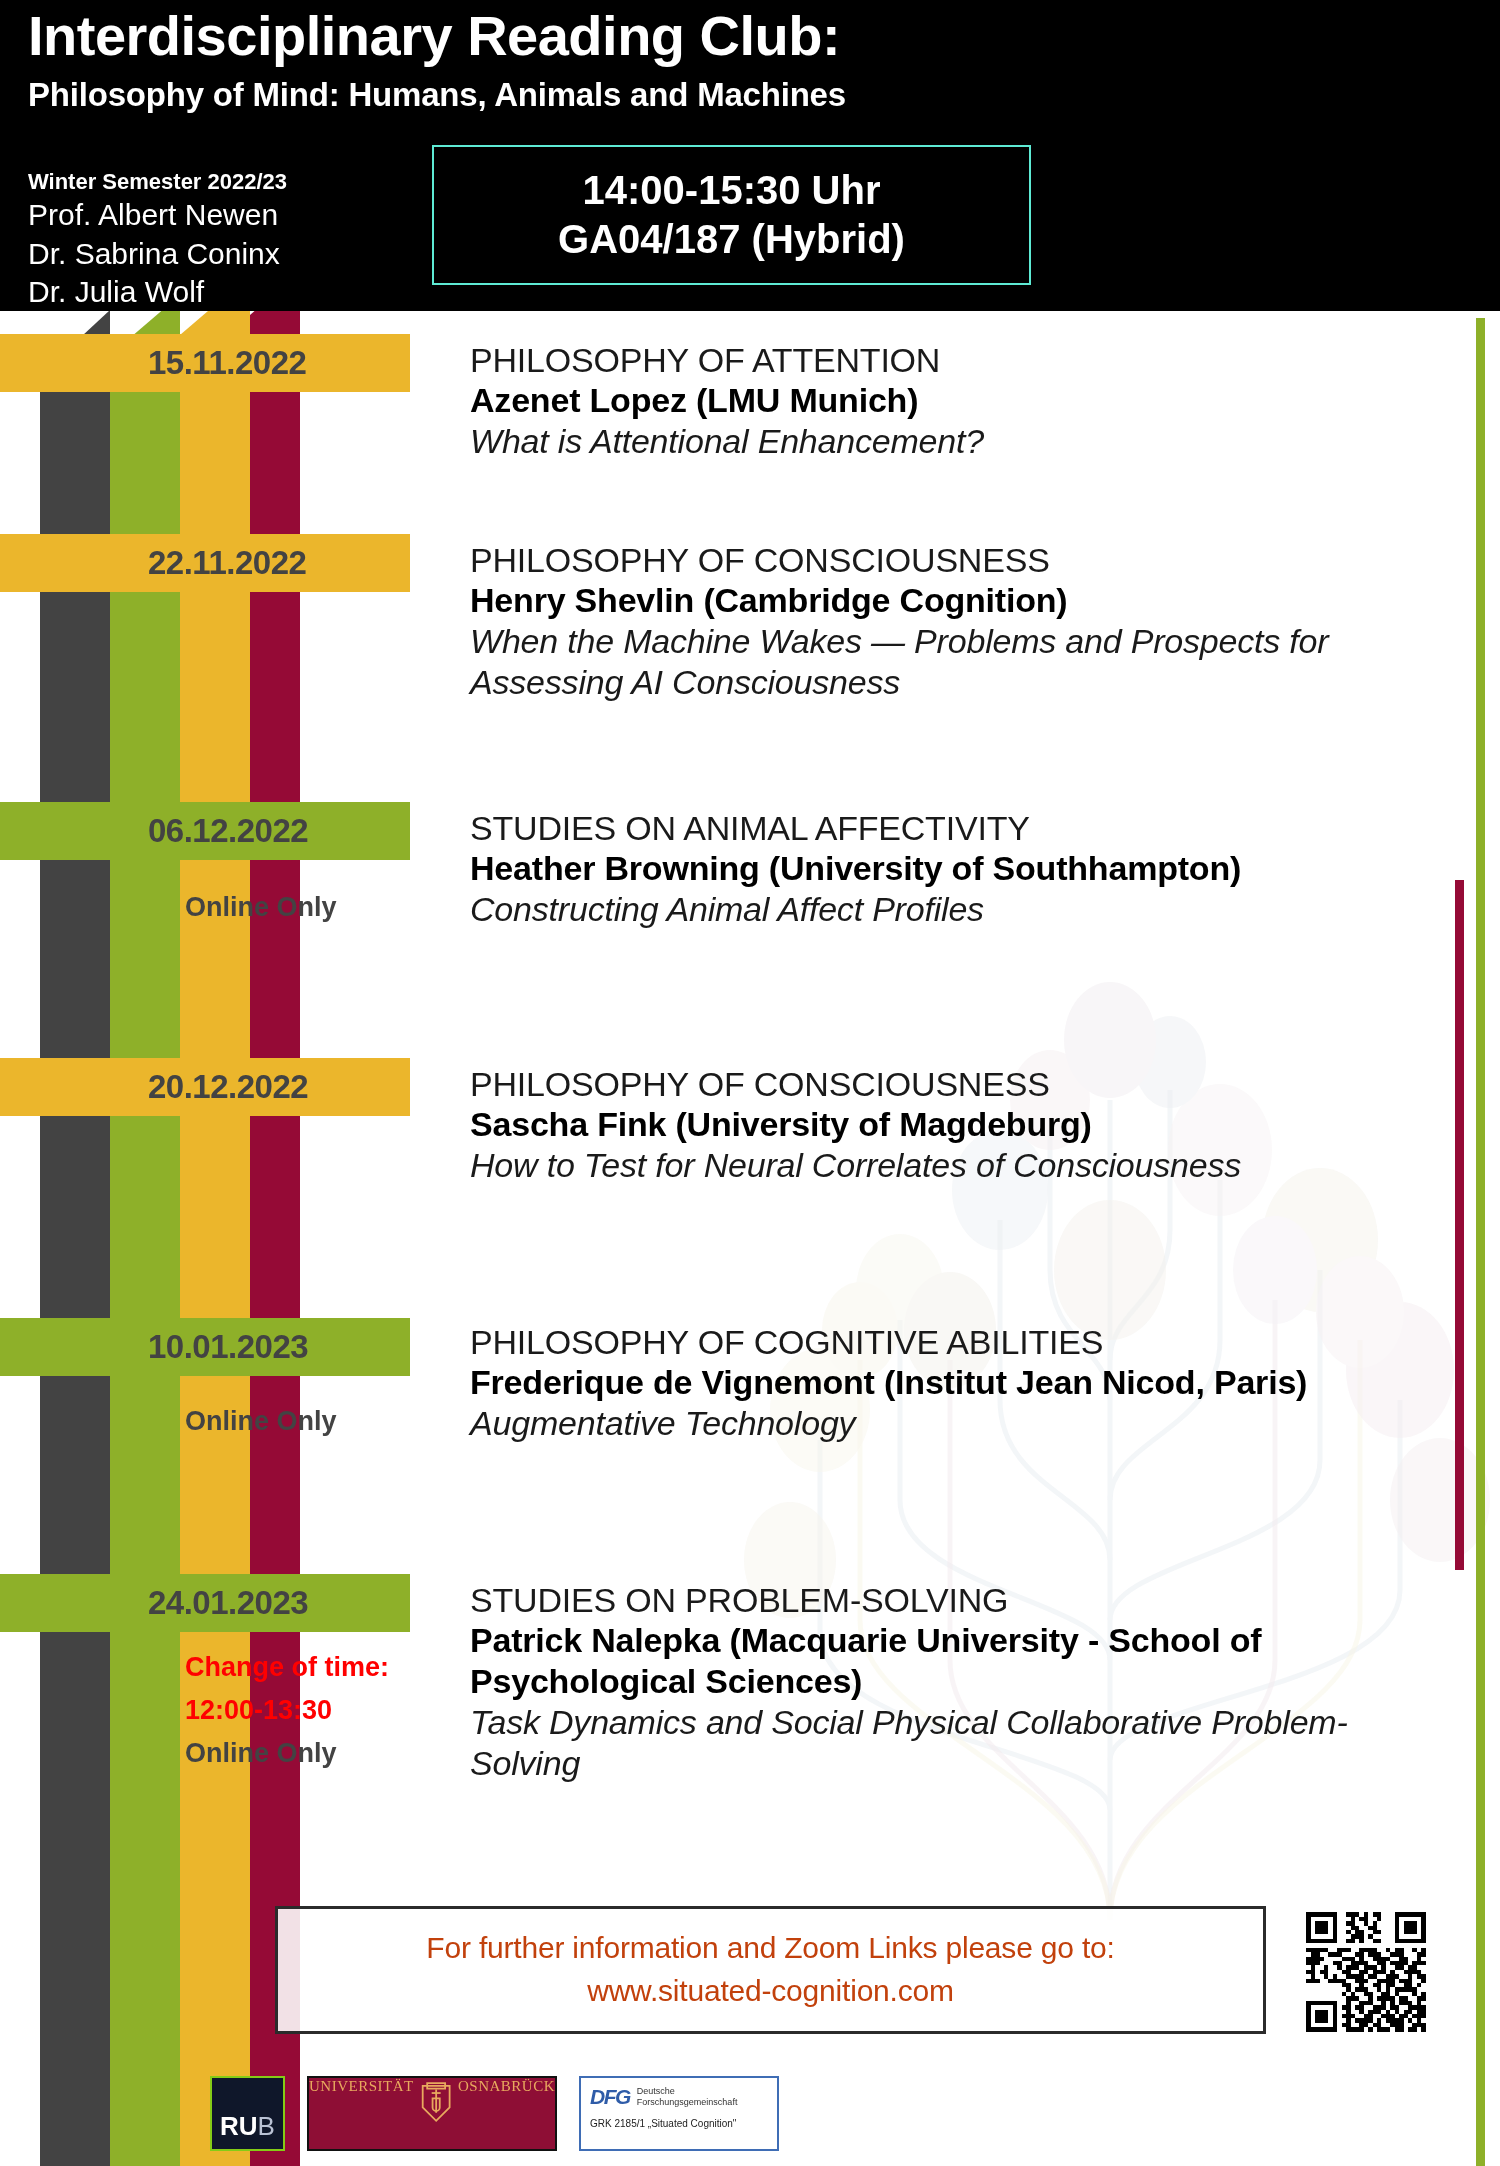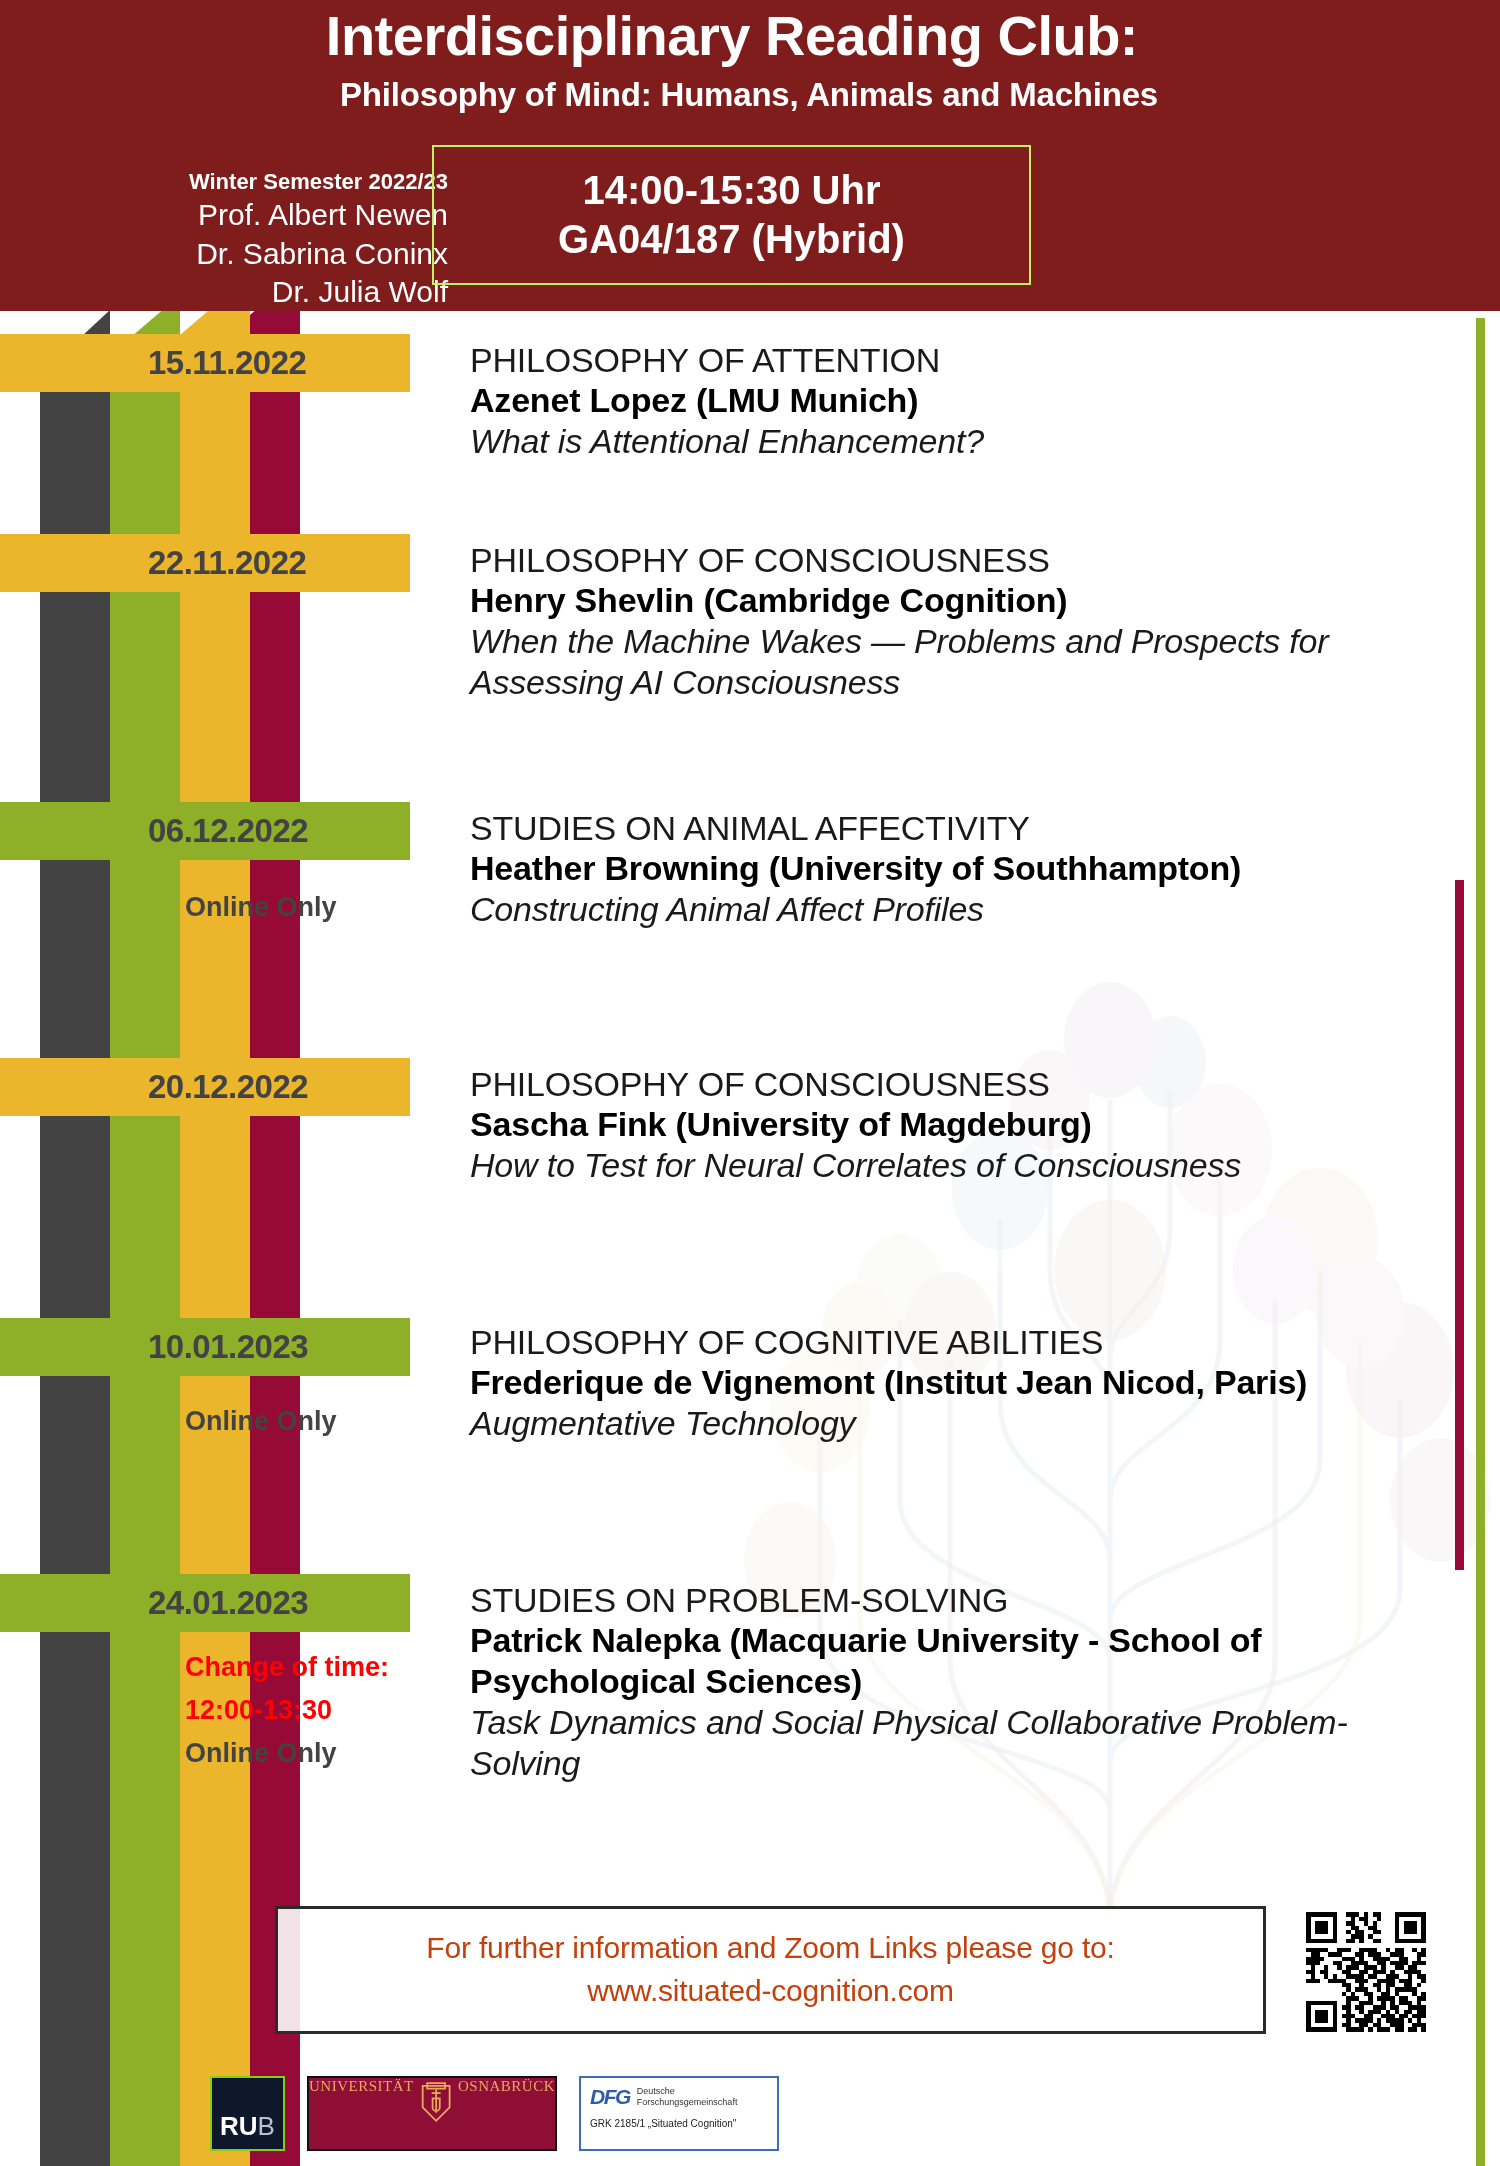--- a/index.html
+++ b/index.html
@@ -8,44 +8,43 @@
     font-family:"Liberation Sans", sans-serif;
     background:#ffffff;
     overflow:hidden;
     position:relative;
   }
   .poster{position:relative;width:1500px;height:2166px;overflow:hidden;background:#fff;}
 
   
   .header{
     position:absolute;left:0;top:0;width:1500px;height:311px;
-    background:#7f1d1d;
+    background:#000000;
     z-index:5;
-    text-align:right;
   }
   .title-main{
     position:absolute;left:28px;top:8px;width:1110px;
     color:#ffffff;font-weight:bold;font-size:56px;line-height:1.0;
     letter-spacing:-0.5px;
     font-stretch:condensed;
   }
   .title-sub{
     position:absolute;left:28px;top:78px;width:1130px;
     color:#ffffff;font-weight:bold;font-size:33px;line-height:1.05;
     letter-spacing:-0.2px;
   }
   .meta{
     position:absolute;left:28px;top:168px;width:420px;color:#ffffff;
   }
   .meta .sem{font-weight:bold;font-size:22px;line-height:1.28;display:block;}
   .meta .nm{font-weight:normal;font-size:30px;line-height:1.28;display:block;}
 
   .timebox{
     position:absolute;left:432px;top:145px;width:595px;height:136px;
-    border:2px solid #bef264;
+    border:2px solid #5eead4;
     display:flex;flex-direction:column;align-items:center;justify-content:center;
     color:#ffffff;
   }
   .timebox div{font-weight:bold;font-size:40px;line-height:1.22;letter-spacing:0px;}
 
   
   .logobox{
     position:absolute;left:1105px;top:0px;width:395px;height:287px;
     background:#ffffff;overflow:hidden;
   }

